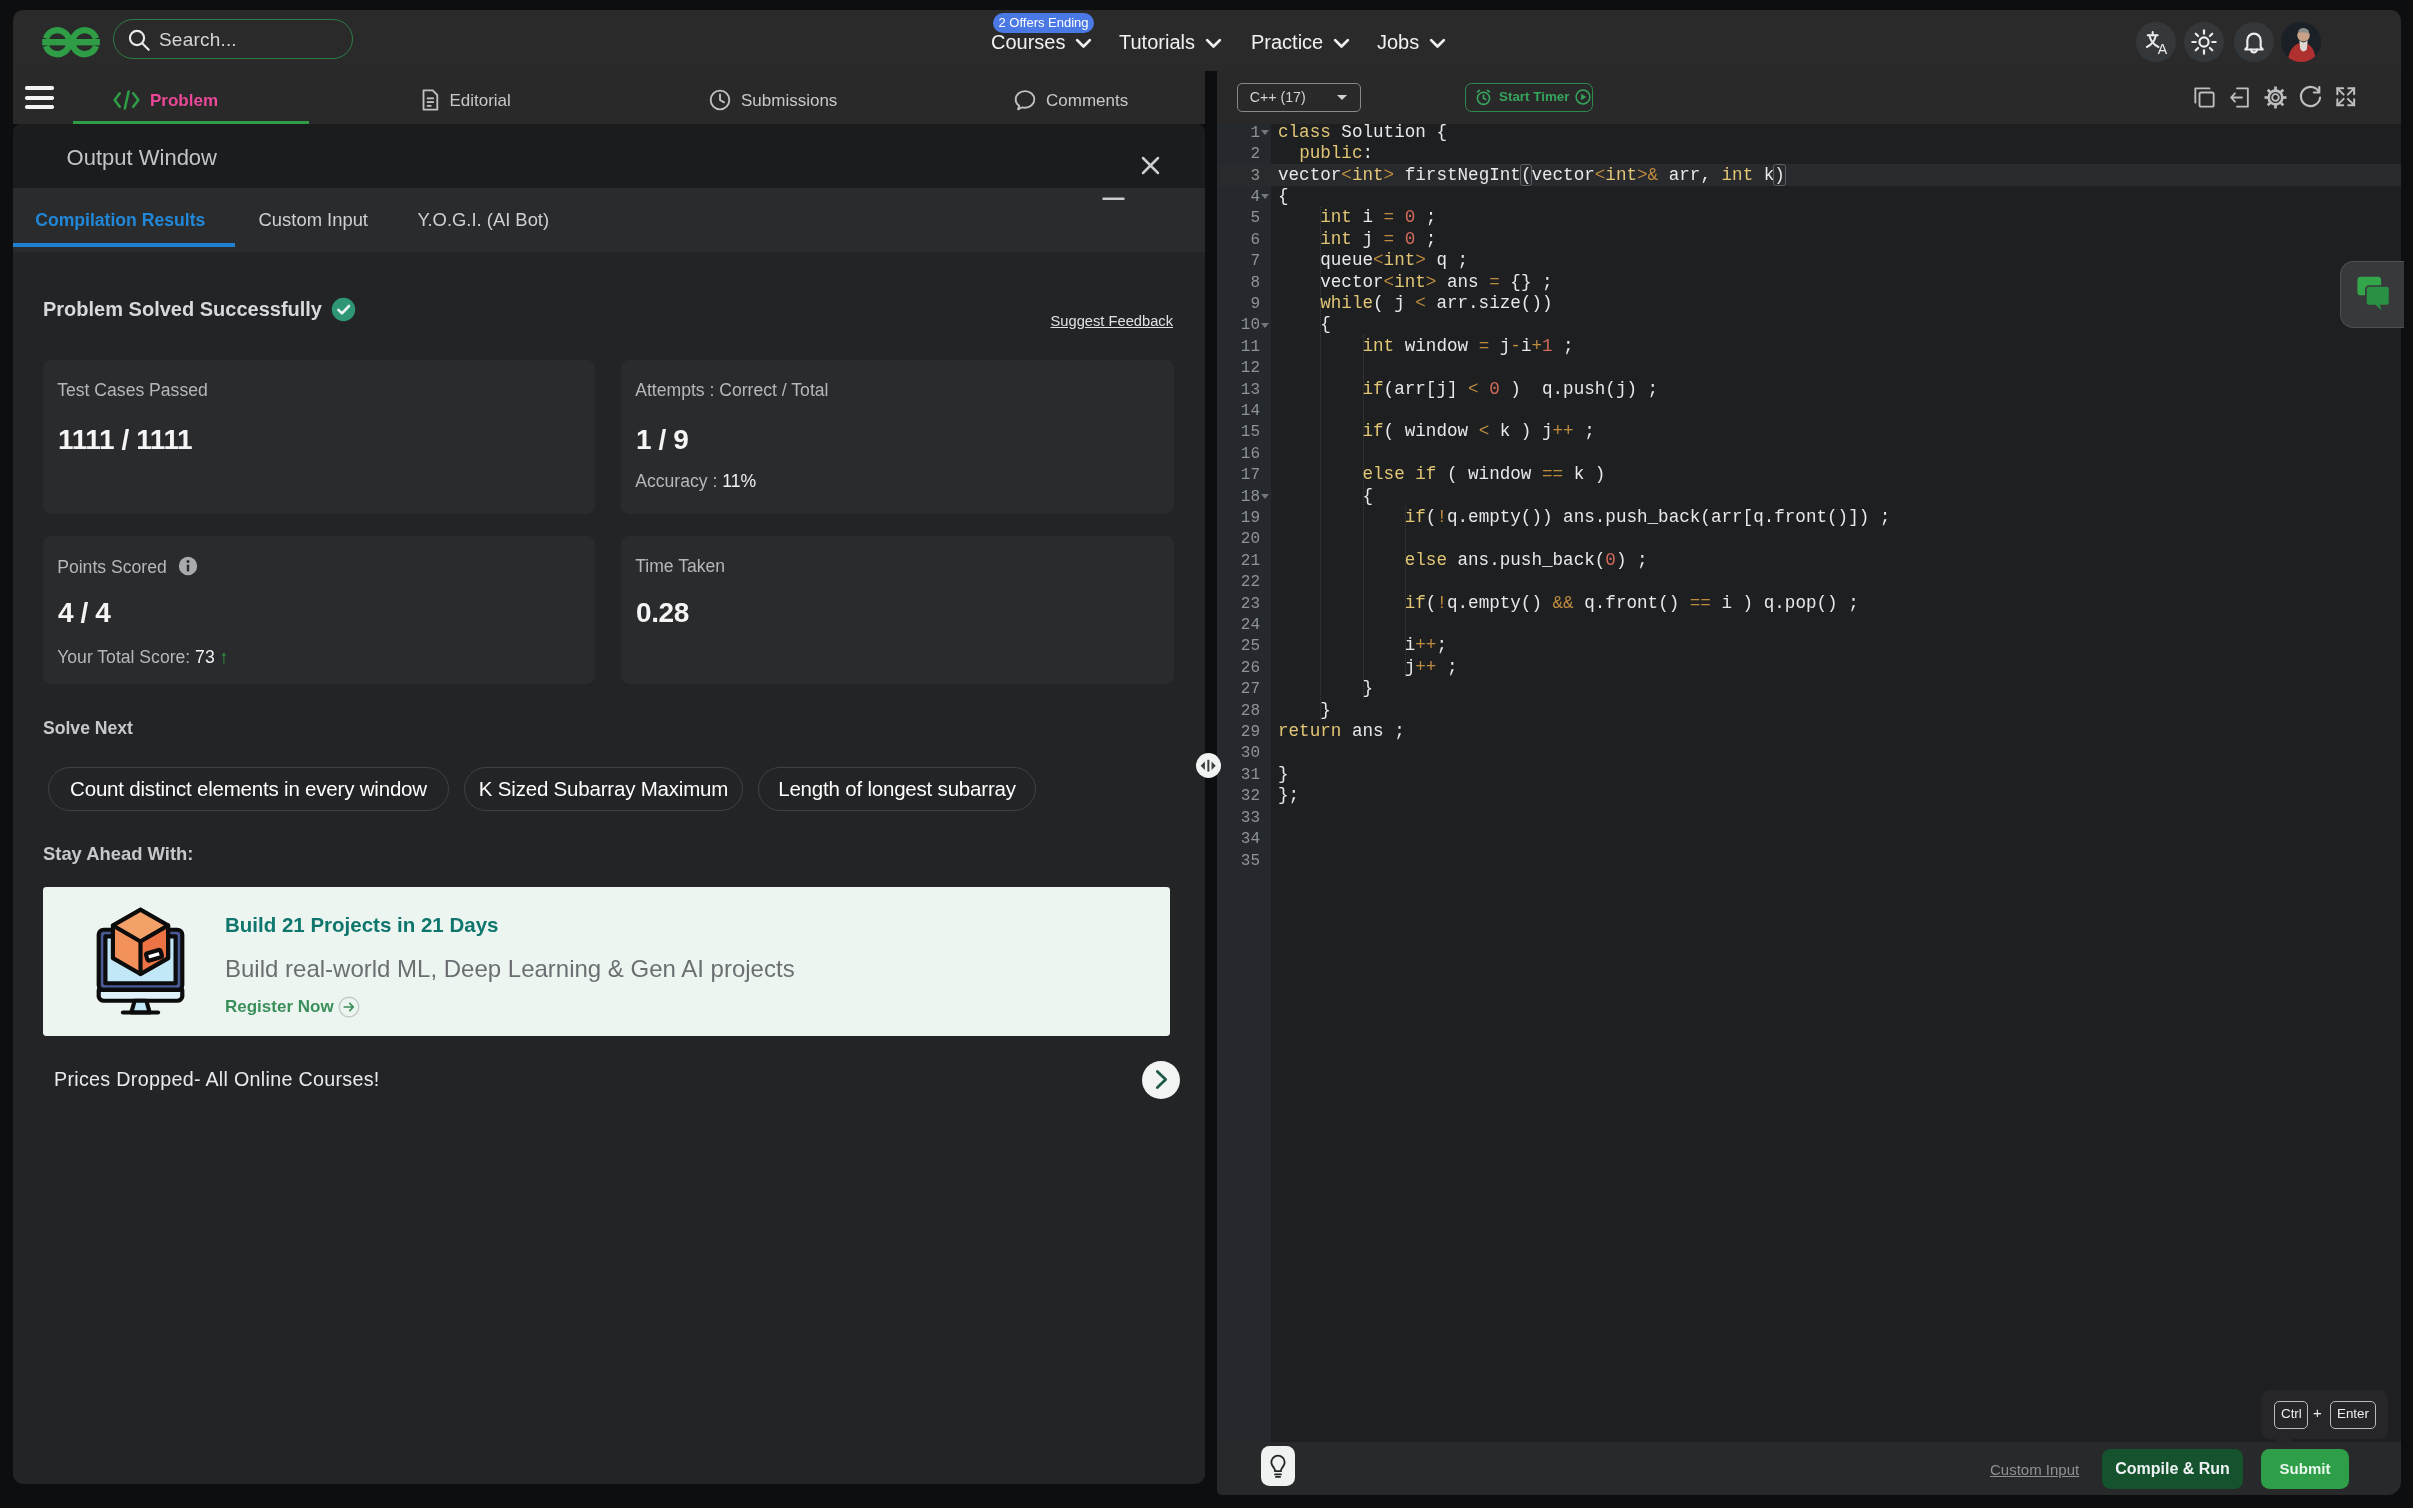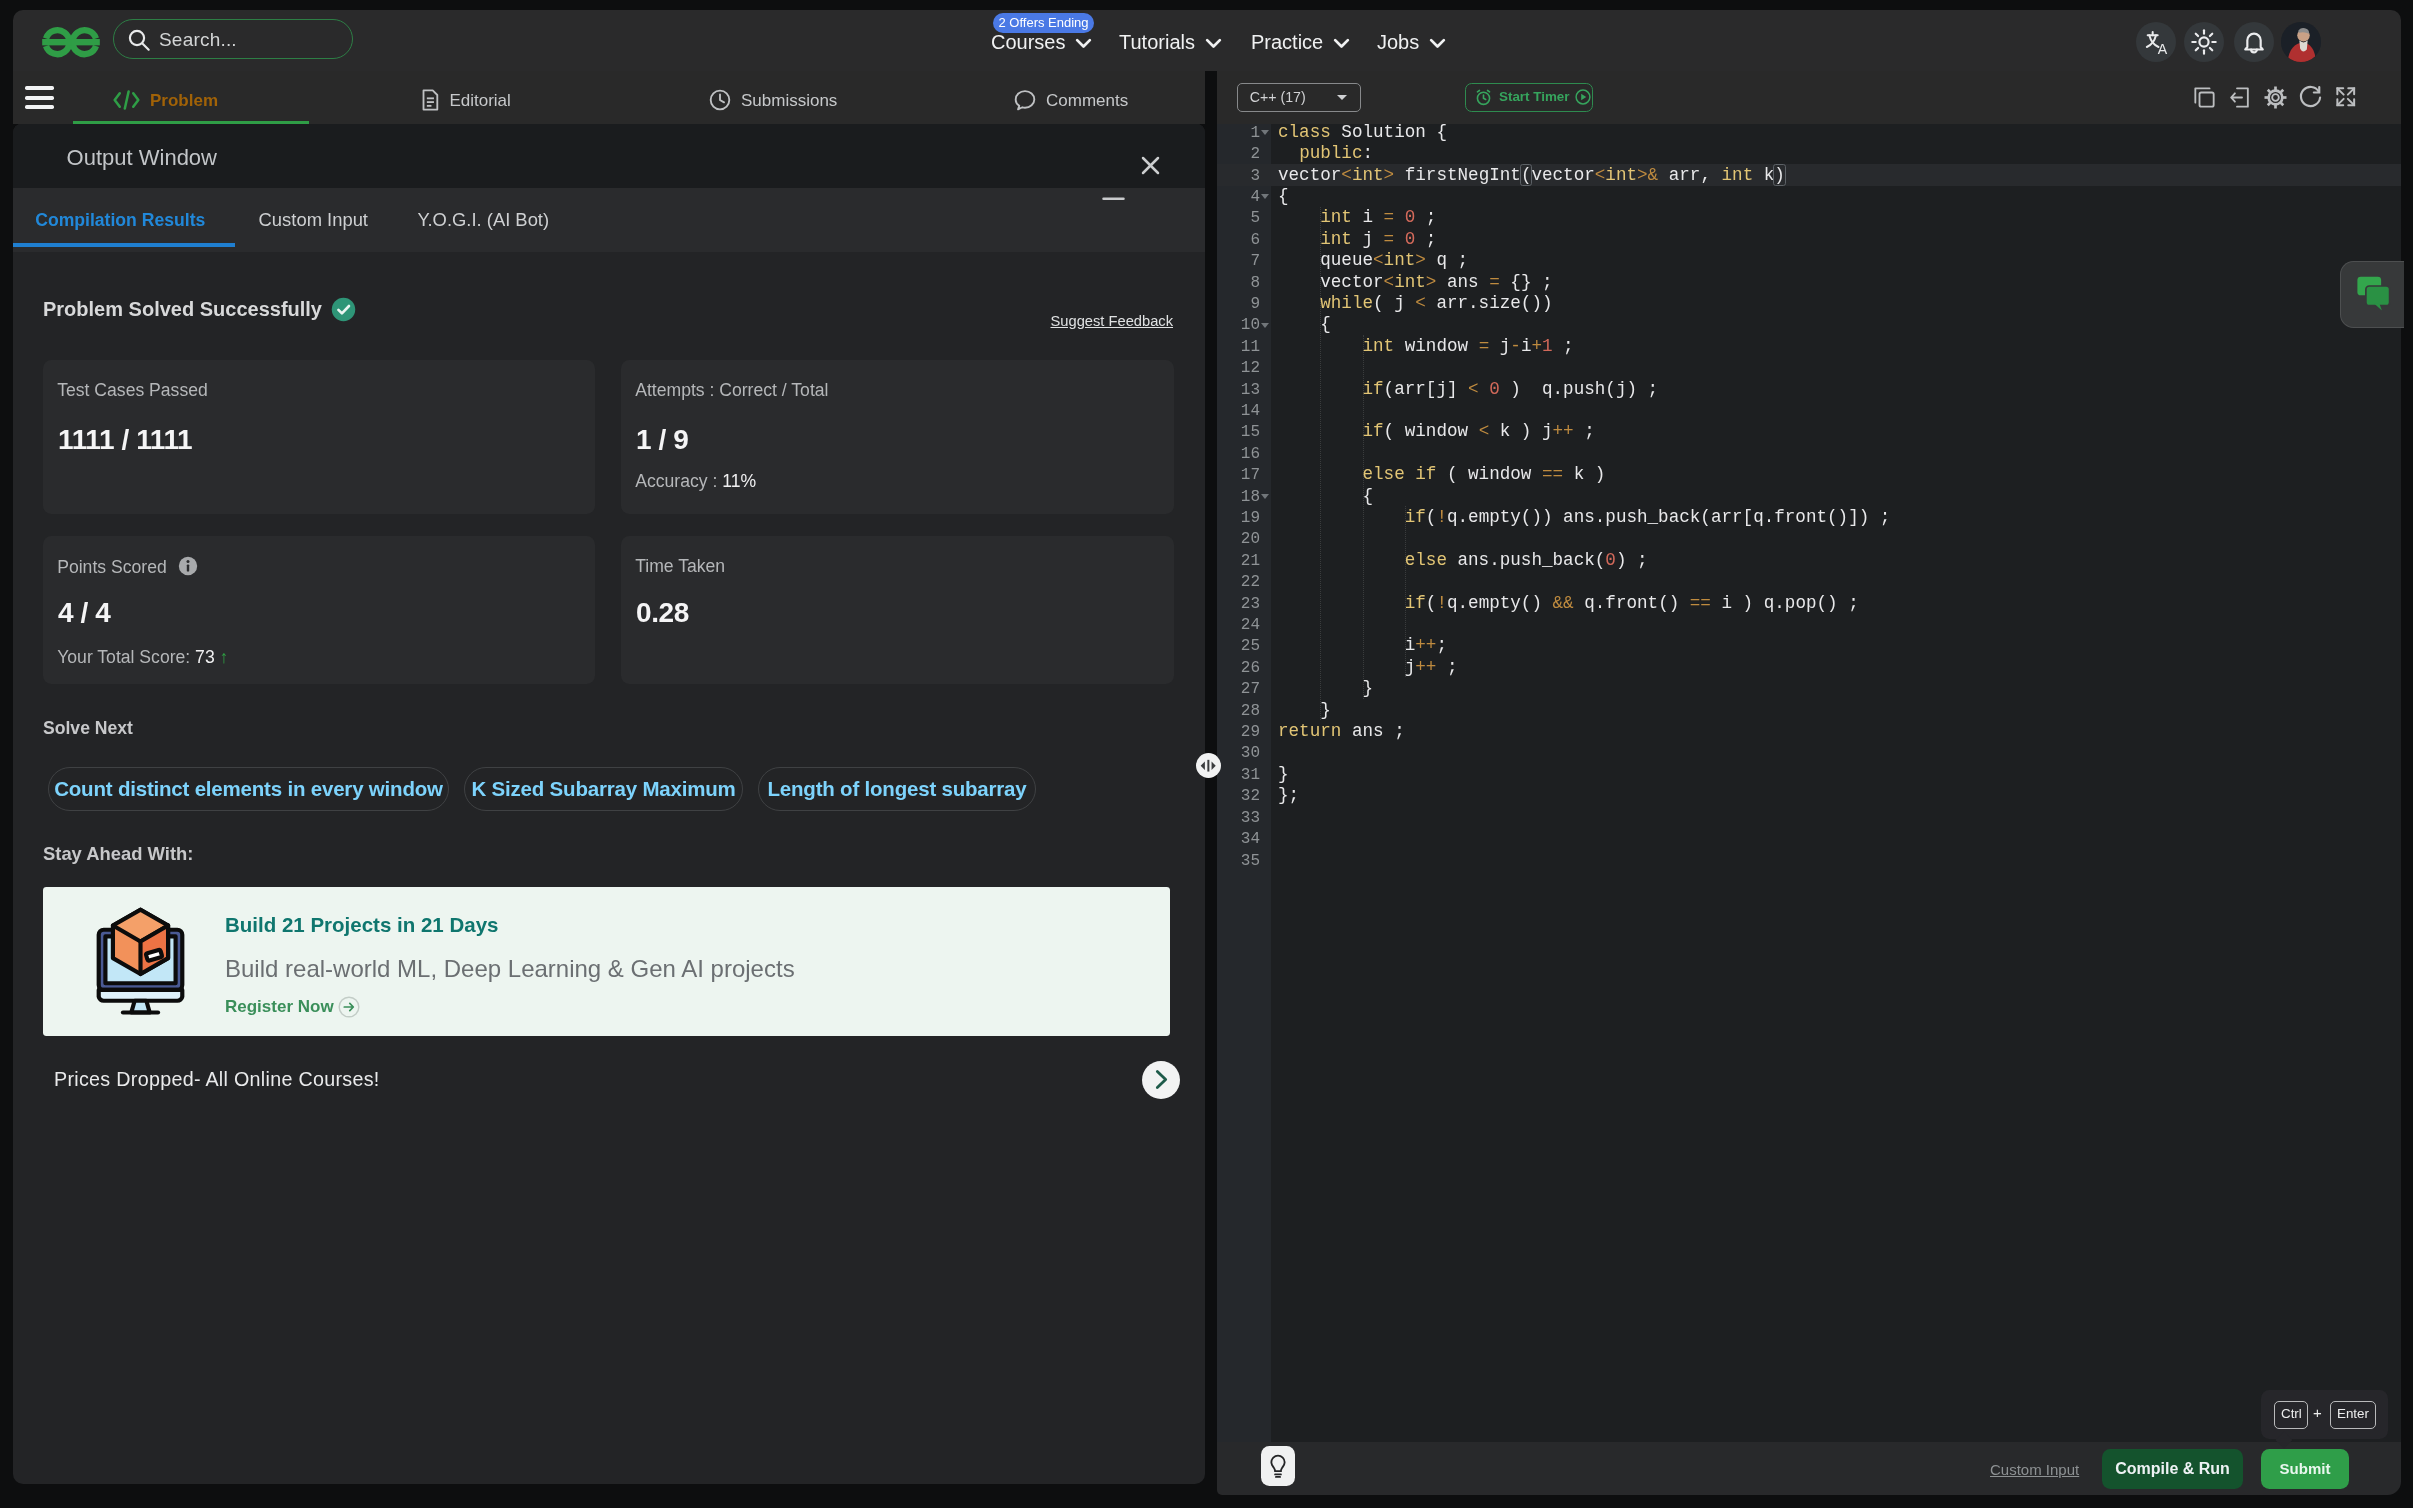--- a/index.html
+++ b/index.html
@@ -17,21 +17,21 @@
   .chev { display:inline-block; margin-left:10px; }
   .iconcirc { top:22px; width:40px; height:40px; border-radius:50%; background:#34383b; color:#e9eaeb; }
 
   
   .toolbar-l { left:12.6px; top:71px; width:1192px; height:53px; background:#292929; }
   .toolbar-r { left:1217px; top:71px; width:1184px; height:53px; background:#292929; }
   .burger { left:25px; top:86px; width:28.5px; height:23.5px; }
   .burger div { height:4.2px; background:#f2f3f4; border-radius:1.7px; margin-bottom:5.4px; }
   .tab2 { top:89px; font-size:17px; color:#c6c8ca; white-space:nowrap; }
   .tab2 .ic { display:inline-block; vertical-align:-5px; margin-right:10px; }
-  .prob { color:#a16207; font-weight:bold; }
+  .prob { color:#ec4899; font-weight:bold; }
   .prob-underline { left:73px; top:121px; width:236px; height:3.4px; background:#2f9d46; }
 
   .cppbox { left:1237px; top:83px; width:124px; height:28.5px; border:0.8px solid #87898b; border-radius:5px; color:#d2d3d5; font-size:14.2px; line-height:27px; padding-left:11.7px; }
   .cppbox .dn { position:absolute; right:13.4px; top:11px; width:0; height:0; border-left:5px solid transparent; border-right:5px solid transparent; border-top:5.9px solid #cfd1d3; }
   .timer { left:1465px; top:83px; width:128px; height:28.5px; border:1.7px solid #2e8b4f; border-radius:6.7px; color:#36a45d; font-size:13.4px; font-weight:bold; }
   .edicons { top:85px; color:#bcbec0; }
 
   
   .lpanel { left:12.6px; top:124px; width:1192px; height:1360px; background:#232426; border-radius:8.4px 8.4px 10px 10px; overflow:hidden; }
   .lhead { position:absolute; left:0; top:0; width:100%; height:64px; background:#1a1c1e; }
@@ -44,21 +44,21 @@
 
   .psolved { left:43px; top:298px; font-size:20px; font-weight:bold; color:#d8d9da; }
   .sfeedback { top:313px; right:1240px; font-size:14.7px; color:#e0e2e3; text-decoration:underline; }
 
   .card { background:#2a2b2d; border-radius:8.4px; }
   .card .lab { position:absolute; left:14.2px; top:20px; font-size:17.6px; color:#b5b7b9; }
   .card .val { position:absolute; left:15px; top:64px; font-size:28px; font-weight:bold; color:#f5f5f6; letter-spacing:-0.4px; }
   .card .sub { position:absolute; left:14.2px; font-size:17.6px; color:#b5b7b9; }
 
   .solvenext { left:43px; top:718px; font-size:17.6px; font-weight:bold; color:#c7c8ca; }
-  .pill { top:767px; height:44px; border:1.7px solid #3f4143; border-radius:22px; color:#7dd3fc; font-size:20.5px; text-align:center; line-height:41px; letter-spacing:-0.2px;font-weight:bold; }
+  .pill { top:767px; height:44px; border:1.7px solid #3f4143; border-radius:22px; color:#ffffff; font-size:20.5px; text-align:center; line-height:41px; letter-spacing:-0.2px; }
   .stayahead { left:43px; top:843px; font-size:18.4px; font-weight:bold; color:#c7c8ca; }
 
   .banner { left:43px; top:887px; width:1127px; height:149px; background:#edf5f0; border-radius:3.4px; }
   .b-title { position:absolute; left:225px; top:913px; font-size:20.5px; font-weight:bold; color:#0f766e; }
   .b-sub { position:absolute; left:225px; top:955px; font-size:24px; color:#6b6f72; }
   .b-reg { position:absolute; left:225px; top:996px; font-size:17px; color:#3a8f5a; font-weight:bold; }
 
   .prices { left:54px; top:1068px; font-size:19.7px; color:#e9eaeb; letter-spacing:0.3px; }
   .pr-btn { left:1142px; top:1061px; width:38px; height:38px; background:#f2f3f3; border-radius:50%; }
 

